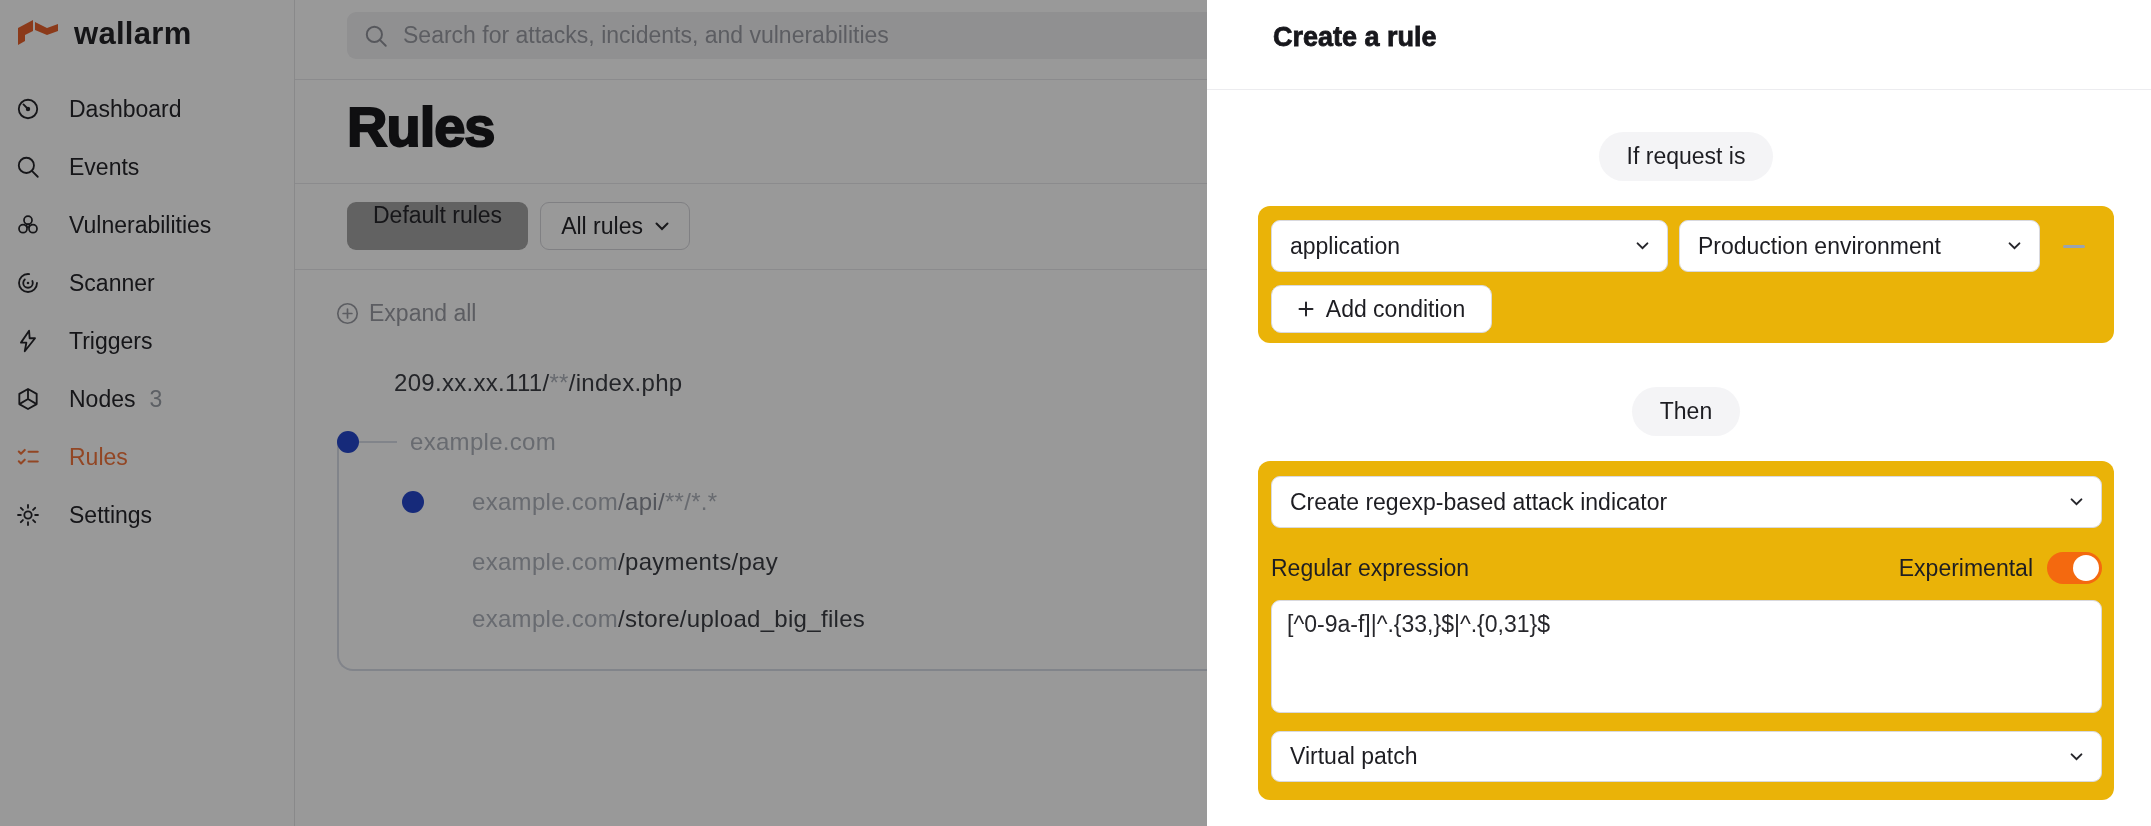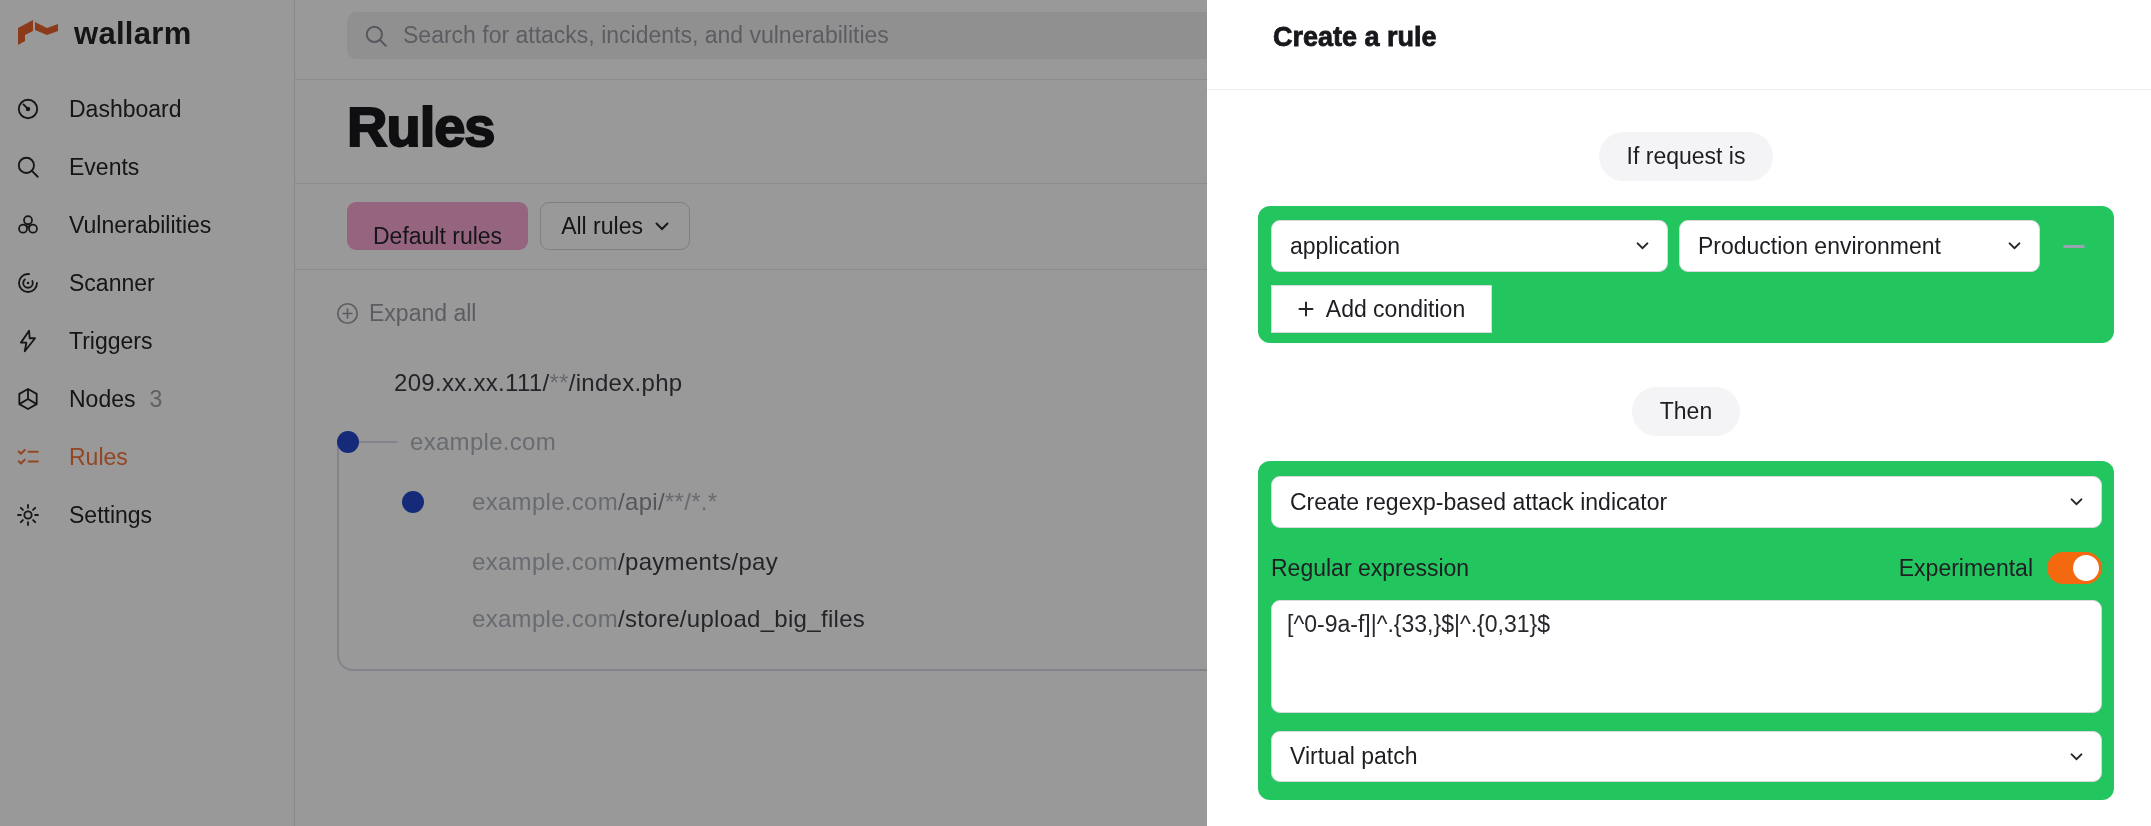--- a/index.html
+++ b/index.html
@@ -20,21 +20,21 @@
   .badge { font-size:23px; color:#9ba0a8; margin-left:-14px; }
 
   
   .main { position:absolute; left:295px; top:0; right:0; bottom:0; background:#fff; }
   .divider { position:absolute; left:0; right:0; height:1px; background:#e8e8eb; }
   .search-bar { position:absolute; left:52px; top:12px; width:1000px; height:47px; background:#f0f0f2; border-radius:9px; display:flex; align-items:center; padding:0 16px; gap:14px; }
   .search-bar input { border:none; outline:none; background:transparent; font-size:23px; color:#3c3f45; width:860px; font-family:inherit; }
   .search-bar input::placeholder { color:#9a9ca3; }
   .page-title { position:absolute; left:52px; top:94px; font-size:56px; font-weight:700; color:#19191d; letter-spacing:-1px; -webkit-text-stroke:2px #19191d; }
   .filter-row { position:absolute; left:52px; top:202px; display:flex; gap:12px; }
-  .btn-filled { height:48px; padding:0 26px; background:#f9a8d4; border-radius:9px; display:flex; align-items:flex-end; font-size:23px; color:#26262b; cursor:pointer; }
+  .btn-filled { height:48px; padding:0 26px; background:#a3a3a3; border-radius:9px; display:flex; align-items:flex-start; font-size:23px; color:#26262b; cursor:pointer; }
   .btn-outline { height:48px; padding:0 20px; background:#fff; border:1px solid #d5d5da; border-radius:9px; display:flex; align-items:center; gap:12px; font-size:23px; color:#26262b; cursor:pointer; }
   .expand-all { position:absolute; left:41px; top:300px; display:flex; align-items:center; gap:10px; color:#9a9ca3; font-size:23px; cursor:pointer; }
 
   .tree { position:absolute; left:0; top:0; }
   .tree-bracket { position:absolute; left:42px; top:442px; width:913px; height:229px; border-left:2px solid #d8dce6; border-bottom:2px solid #d8dce6; border-bottom-left-radius:16px; }
   .tree-connector { position:absolute; left:64px; top:441px; width:38px; height:2px; background:#d8dce6; }
   .tree-dot { position:absolute; width:22px; height:22px; border-radius:50%; background:#2547cb; cursor:pointer; }
   .tree-row { position:absolute; font-size:24px; letter-spacing:.3px; white-space:nowrap; cursor:pointer; }
   .seg-dark { color:#3c3f45; }
   .seg-light { color:#aeb2bb; }
@@ -42,29 +42,29 @@
 
   
   .backdrop { position:absolute; left:0; top:0; width:1207px; height:826px; background:rgba(0,0,0,0.4); z-index:50; }
 
   
   .drawer { position:absolute; left:1207px; top:0; width:944px; height:826px; background:#fff; z-index:60; }
   .drawer-title { position:absolute; left:66px; top:22px; font-size:27px; font-weight:700; color:#17171c; -webkit-text-stroke:.8px #17171c; }
   .drawer-divider { position:absolute; left:0; right:0; top:89px; height:1px; background:#ececef; }
   .pill-wrap { position:absolute; left:51px; width:856px; display:flex; justify-content:center; }
   .pill { height:49px; padding:0 28px; background:#f4f4f6; border-radius:26px; display:flex; align-items:center; font-size:23px; color:#1d1d22; }
-  .card { position:absolute; left:51px; width:856px; background:#22c55e; border-radius:12px; }
+  .card { position:absolute; left:51px; width:856px; background:#eab308; border-radius:12px; }
   .card1 { top:206px; height:137px; }
   .card2 { top:461px; height:339px; }
   .select { position:absolute; height:52px; background:#fff; border:1px solid #d9d9de; border-radius:9px; display:flex; align-items:center; justify-content:space-between; padding:0 18px; font-size:23px; color:#1d1d22; cursor:pointer; }
   .select .sel-text { white-space:nowrap; overflow:hidden; }
   .chev { flex:0 0 auto; margin-left:14px; }
   .minus-btn { position:absolute; left:795px; top:14px; width:42px; height:52px; display:flex; align-items:center; justify-content:center; cursor:pointer; }
   .minus-bar { width:22px; height:3px; background:#9aa3b0; border-radius:2px; }
-  .add-btn { position:absolute; left:13px; top:79px; width:221px; height:48px; background:#fff; border:1px solid #d9d9de; border-radius:0; display:flex; align-items:center; justify-content:center; gap:12px; font-size:23px; color:#1d1d22; cursor:pointer; }
+  .add-btn { position:absolute; left:13px; top:79px; width:221px; height:48px; background:#fff; border:1px solid #d9d9de; border-radius:10px; display:flex; align-items:center; justify-content:center; gap:12px; font-size:23px; color:#1d1d22; cursor:pointer; }
   .label-row { position:absolute; left:13px; top:84px; width:831px; height:46px; display:flex; align-items:center; justify-content:space-between; }
   .field-label { font-size:23px; color:#1e1e23; }
   .exp-group { display:flex; align-items:center; gap:14px; }
   .toggle { position:relative; width:55px; height:32px; border-radius:16px; background:#f4690f; cursor:pointer; }
   .toggle .knob { position:absolute; top:3px; right:3px; width:26px; height:26px; border-radius:50%; background:#fff; }
   .regex-area { position:absolute; left:13px; top:139px; width:831px; height:113px; background:#fff; border:1px solid #d9d9de; border-radius:9px; padding:10px 15px; font-size:23px; color:#26262b; font-family:inherit; resize:none; outline:none; }
 </style>
 </head>
 <body>
 

